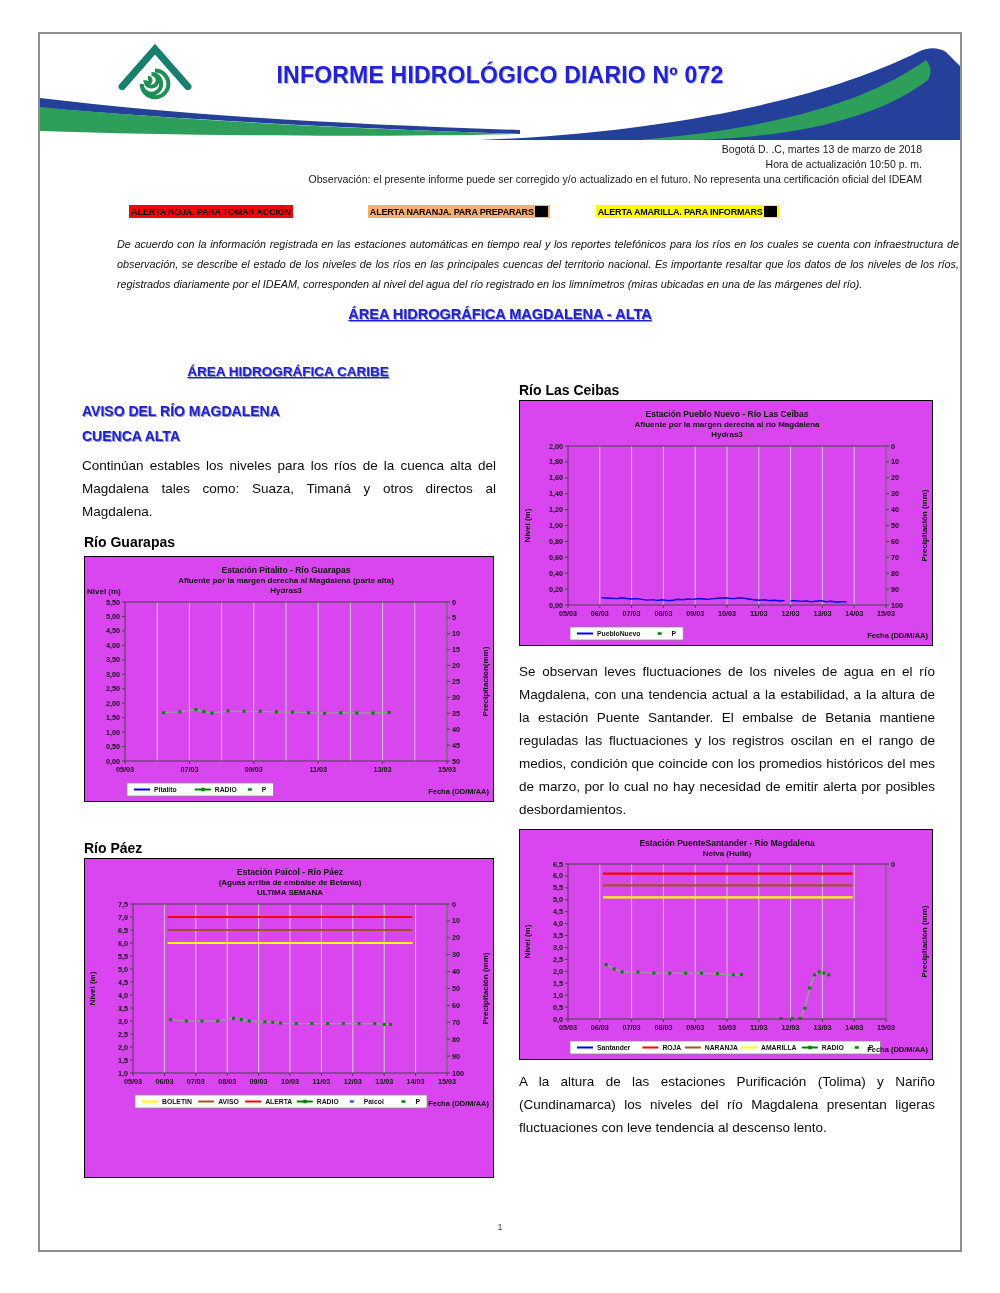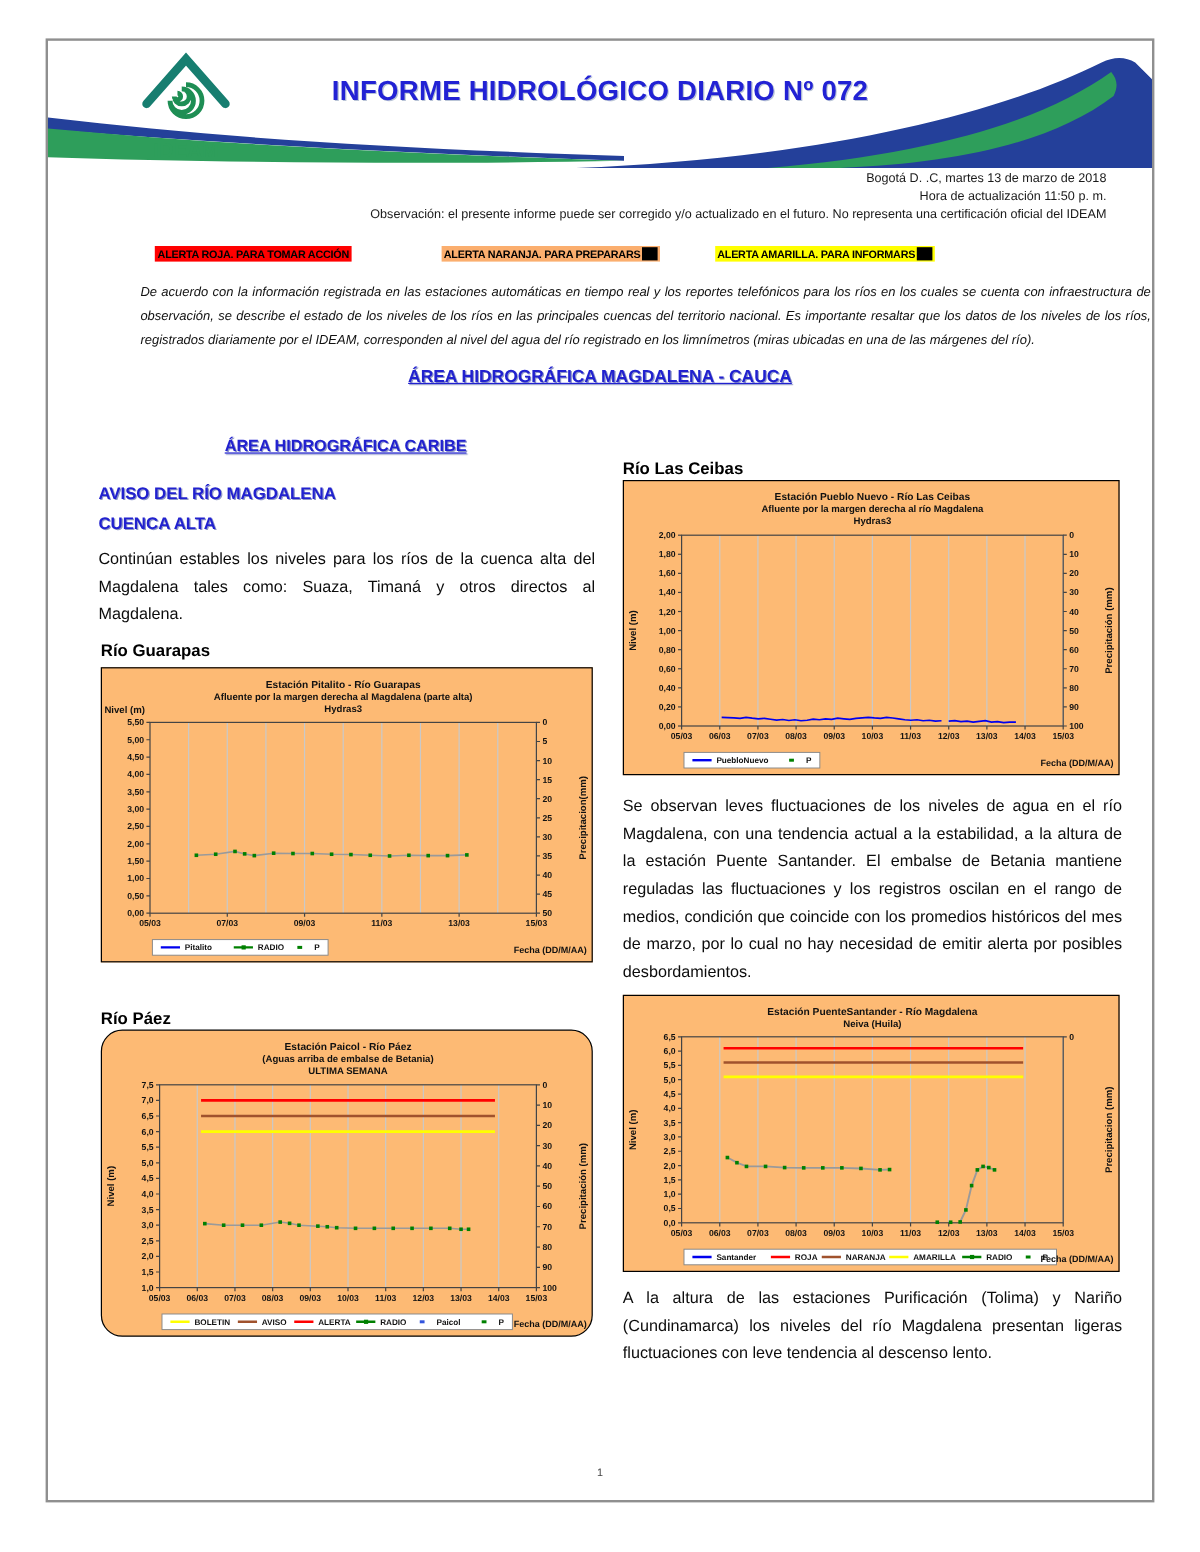--- a/index.html
+++ b/index.html
@@ -20,23 +20,23 @@
   .h-main{left:0;top:272px;width:920px;font-size:14.5px;}
   .h-caribe{left:42px;top:330px;width:412px;font-size:13.5px;}
   .h-cuenca1{left:42px;top:369px;font-size:14px;}
   .h-cuenca2{left:42px;top:394px;font-size:14px;}
   .body-par{font-size:13.5px;line-height:23px;text-align:justify;color:#0c0c0c;}
   .par-cuenca{left:42px;top:420px;width:414px;}
   .chart-h{font-size:14px;font-weight:bold;color:#000;}
   .gh{left:44px;top:500px;}
   .ph{left:44px;top:806px;}
   .ch{left:479px;top:348px;}
-  .chartbox{background:#fdba74;border:1px solid #000;box-sizing:border-box;}
+  .chartbox{background:#d946ef;border:1px solid #000;box-sizing:border-box;}
   .chart-g{left:44px;top:522px;width:410px;height:246px;}
-  .chart-p{left:44px;top:824px;width:410px;height:256px;border-radius:18px;}
+  .chart-p{left:44px;top:824px;width:410px;height:320px;}
   .chart-c{left:479px;top:366px;width:414px;height:246px;}
   .chart-s{left:479px;top:795px;width:414px;height:231px;}
   .par-sant{left:479px;top:626px;width:416px;}
   .par-purif{left:479px;top:1036px;width:416px;}
   .page-num{left:0;top:1188px;width:920px;text-align:center;font-size:9px;color:#444;}
   svg text{font-family:"Liberation Sans",sans-serif;}
 </style>
 </head>
 <body>
 
@@ -52,41 +52,41 @@
   <svg class="abs logo" viewBox="0 0 90 110">
     <path d="M8,50 L45,8 L82,50" fill="none" stroke="#177E70" stroke-width="8" stroke-linecap="round"></path>
     <path d="M45,32 a15,15 0 1 1 -15,15 a11,11 0 1 0 11,-11 a7,7 0 1 1 -7,7 a3,3 0 1 0 3,-3" fill="none" stroke="#1E8E54" stroke-width="4.5"></path>
     <text x="45" y="100" text-anchor="middle" font-size="19" font-weight="bold" fill="#2E9E5B">IDEAM</text>
   </svg>
 
   <div class="abs report-title">INFORME HIDROLÓGICO DIARIO Nº 072</div>
 
   <div class="abs meta">
     <div>Bogotá D. .C, martes 13 de marzo de 2018</div>
-    <div>Hora de actualización 11:50 p. m.</div>
+    <div>Hora de actualización 10:50 p. m.</div>
     <div>Observación: el presente informe puede ser corregido y/o actualizado en el futuro. No representa una certificación oficial del IDEAM</div>
   </div>
 
   <div class="abs alerts">
     <span class="alert-chip" style="background: rgb(255, 0, 0);">
         <span>ALERTA ROJA. PARA TOMAR ACCIÓN</span>
       </span>
     <span class="alert-chip" style="background: rgb(251, 174, 110); margin-left: 29px;">
         <span>ALERTA NARANJA. PARA PREPARARS</span>
         <span class="redact"></span>
       </span>
     <span class="alert-chip" style="background: rgb(255, 255, 0);">
         <span>ALERTA AMARILLA. PARA INFORMARS</span>
         <span class="redact"></span>
       </span>
   </div>
 
   <div class="abs intro">De acuerdo con la información registrada en las estaciones automáticas en tiempo real y los reportes telefónicos para los ríos en los cuales se cuenta con infraestructura de observación, se describe el estado de los niveles de los ríos en las principales cuencas del territorio nacional. Es importante resaltar que los datos de los niveles de los ríos, registrados diariamente por el IDEAM, corresponden al nivel del agua del río registrado en los limnímetros (miras ubicadas en una de las márgenes del río).</div>
 
-  <div class="abs blue-h h-center underline h-main">ÁREA HIDROGRÁFICA MAGDALENA - CAUCA</div>
+  <div class="abs blue-h h-center underline h-main">ÁREA HIDROGRÁFICA MAGDALENA - ALTA</div>
 
   <div class="abs blue-h h-center underline h-caribe">ÁREA HIDROGRÁFICA CARIBE</div>
   <div class="abs blue-h h-cuenca1">AVISO DEL RÍO MAGDALENA</div>
   <div class="abs blue-h h-cuenca2">CUENCA ALTA</div>
   <div class="abs body-par par-cuenca">Continúan estables los niveles para los ríos de la cuenca alta del Magdalena tales como: Suaza, Timaná y otros directos al Magdalena.</div>
 
   <div class="abs chart-h gh">Río Guarapas</div>
   <div class="abs chartbox chart-g"><svg width="408" height="244" viewBox="0 0 408 244">
         <text x="201" y="16" font-size="8.5" text-anchor="middle" fill="#111" font-weight="bold">Estación Pitalito - Río Guarapas</text>
         <text x="201" y="26" font-size="8" text-anchor="middle" fill="#111" font-weight="bold">Afluente por la margen derecha al Magdalena (parte alta)</text>

